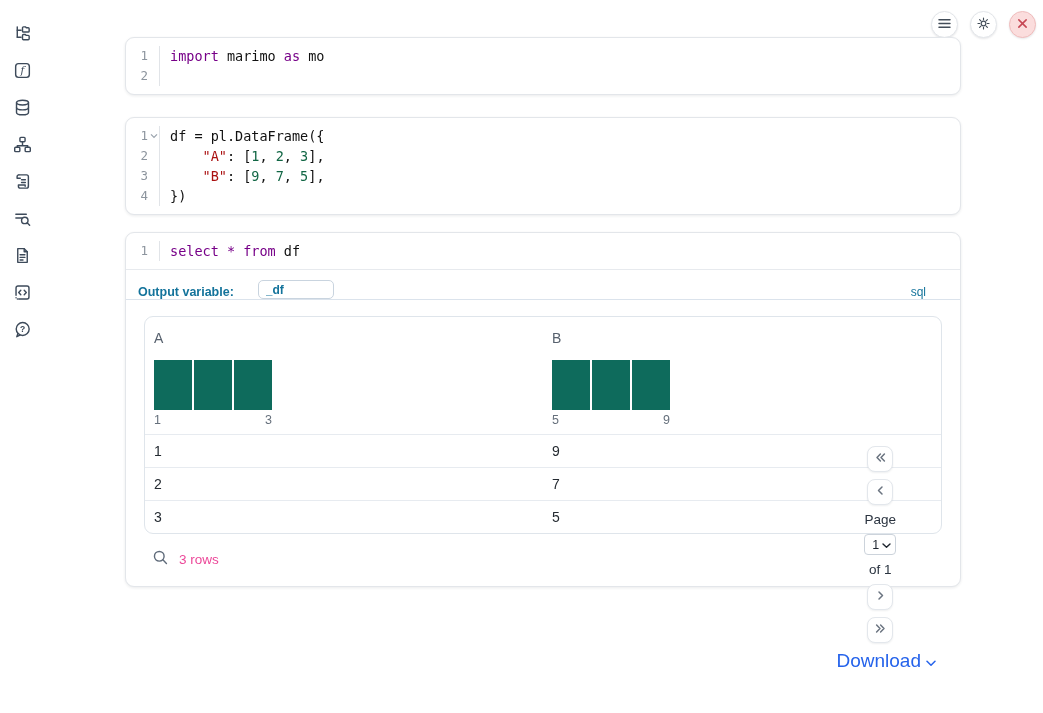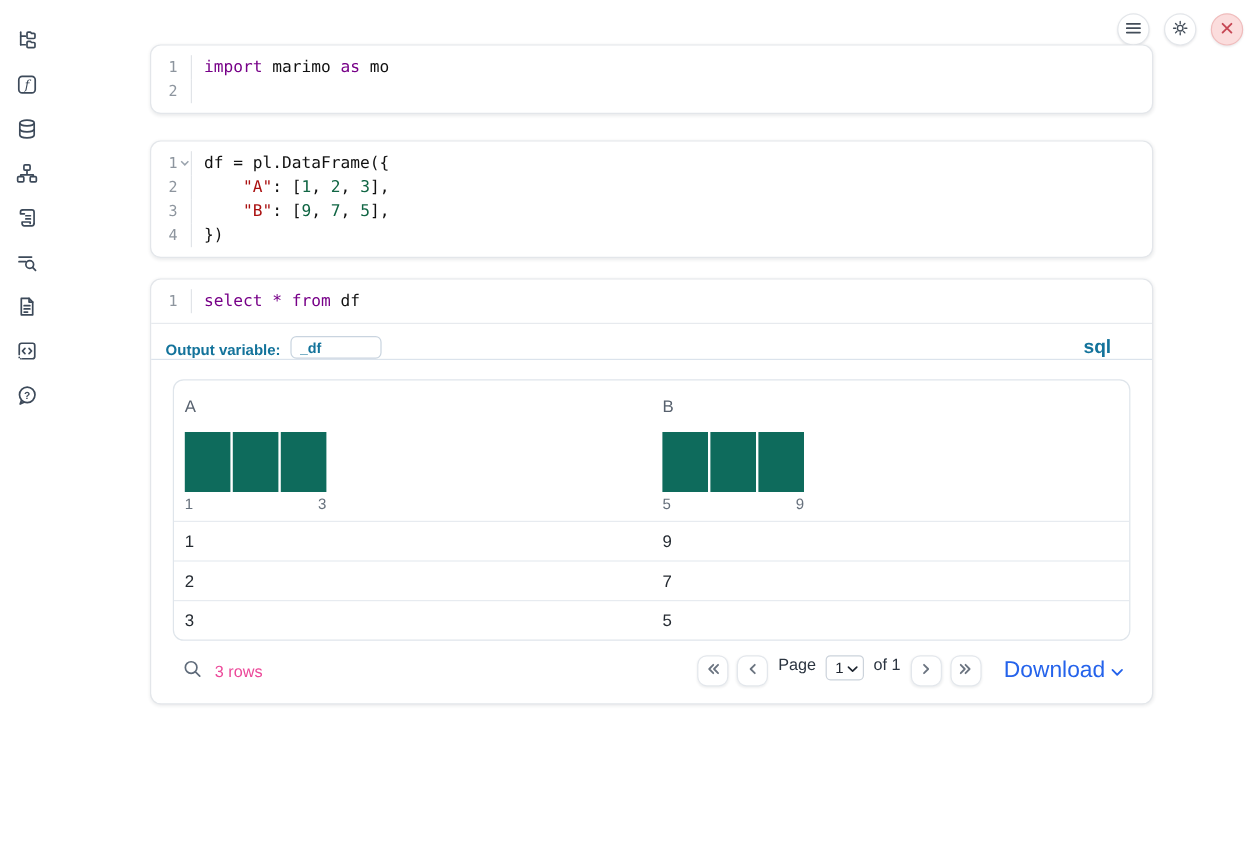--- a/index.html
+++ b/index.html
@@ -37,41 +37,41 @@
   .fold { width:11px; display:flex; align-items:center; justify-content:center; color:#9aa3ad; }
   .code-text { padding-left:10px; white-space:pre; }
   .tok-k { color:var(--kw,#770088); }
   .tok-s { color:var(--str,#aa1111); }
   .tok-n { color:var(--num,#116644); }
   .tok-p { color:#111; }
   
   .editor-divider { border-top:1px solid #e7eaee; }
   .outvar-row { display:flex; align-items:flex-end; height:29px; padding:0 34px 0 12px; }
   .outvar-label { font-size:12.5px; font-weight:bold; color:var(--sql-accent,#13739b); }
-  .outvar-input { margin-left:8px; width:76px; height:19px; border:1px solid #c9d4df; border-radius:5px;
+  .outvar-input { margin-left:24px; width:76px; height:19px; border:1px solid #c9d4df; border-radius:5px;
     font-family:"Liberation Sans", sans-serif; font-weight:bold; font-size:12px;
     color:var(--sql-accent,#13739b); padding:0 7px; outline:none; }
-  .sql-badge { margin-left:auto; font-weight:bold; font-size:16px; color:var(--sql-accent,#13739b); }
+  .sql-badge { margin-left:auto; font-weight:normal; font-size:12px; color:var(--sql-accent,#13739b); }
   
   .output-area { border-top:1px solid #dbe3ec; padding:16px 18px 12px; }
   .table-panel { border:1px solid #dfe5eb; border-radius:9px; overflow:hidden; background:#fff; }
   .thead { display:flex; }
   .th { flex:1; padding:13px 9px 6px; }
   .col-label { font-size:14px; color:#57616e; }
   .hist { margin-top:14px; width:118px; }
   .bars { display:flex; gap:2.5px; height:50px; align-items:flex-end; }
   .bar { flex:1; height:100%; background:var(--hist,#0e6b5c); }
   .axis { display:flex; justify-content:space-between; font-size:12.5px; color:#66707c; margin-top:3px; height:15px; }
   .trow { display:flex; border-top:1px solid #e7ebf0; height:33px; align-items:center; font-size:14px; color:#242a31; }
   .td { flex:1; padding:0 9px; }
   
   .table-footer { display:flex; align-items:center; margin-top:10px; height:30px; padding:0 6px 0 8px; }
   .search-btn { border:0; background:none; padding:0; color:#5f6b7a; display:flex; cursor:pointer; }
   .rows-count { margin-left:10px; font-size:13.5px; color:#ec4899; }
-  .pager { margin-left:auto; display:flex; gap:7px; }
+  .pager { margin-left:auto; display:flex; align-items:center; gap:7px;flex-direction:column; }
   .page-btn { width:26px; height:26px; border-radius:8px; border:1px solid #e3e7ec; background:#fff;
     box-shadow:0 1px 2px rgba(16,24,40,.07); display:flex; align-items:center; justify-content:center;
     color:#6b7480; cursor:pointer; padding:0; }
   .page-text { font-size:13.5px; color:#2b3440; margin:0 1px; }
   .page-select { display:flex; align-items:center; gap:3px; border:1px solid #ccd3db; border-radius:4px;
     height:21px; padding:0 4px 0 7px; font-size:12.5px; color:#1f2630; cursor:pointer; background:#fff; }
   .download { display:flex; align-items:center; gap:5px; color:var(--accent-blue,#2563eb);
     font-size:19px; margin-left:12px; cursor:pointer; background:none; border:0; padding:0; }
 </style>
 </head>

